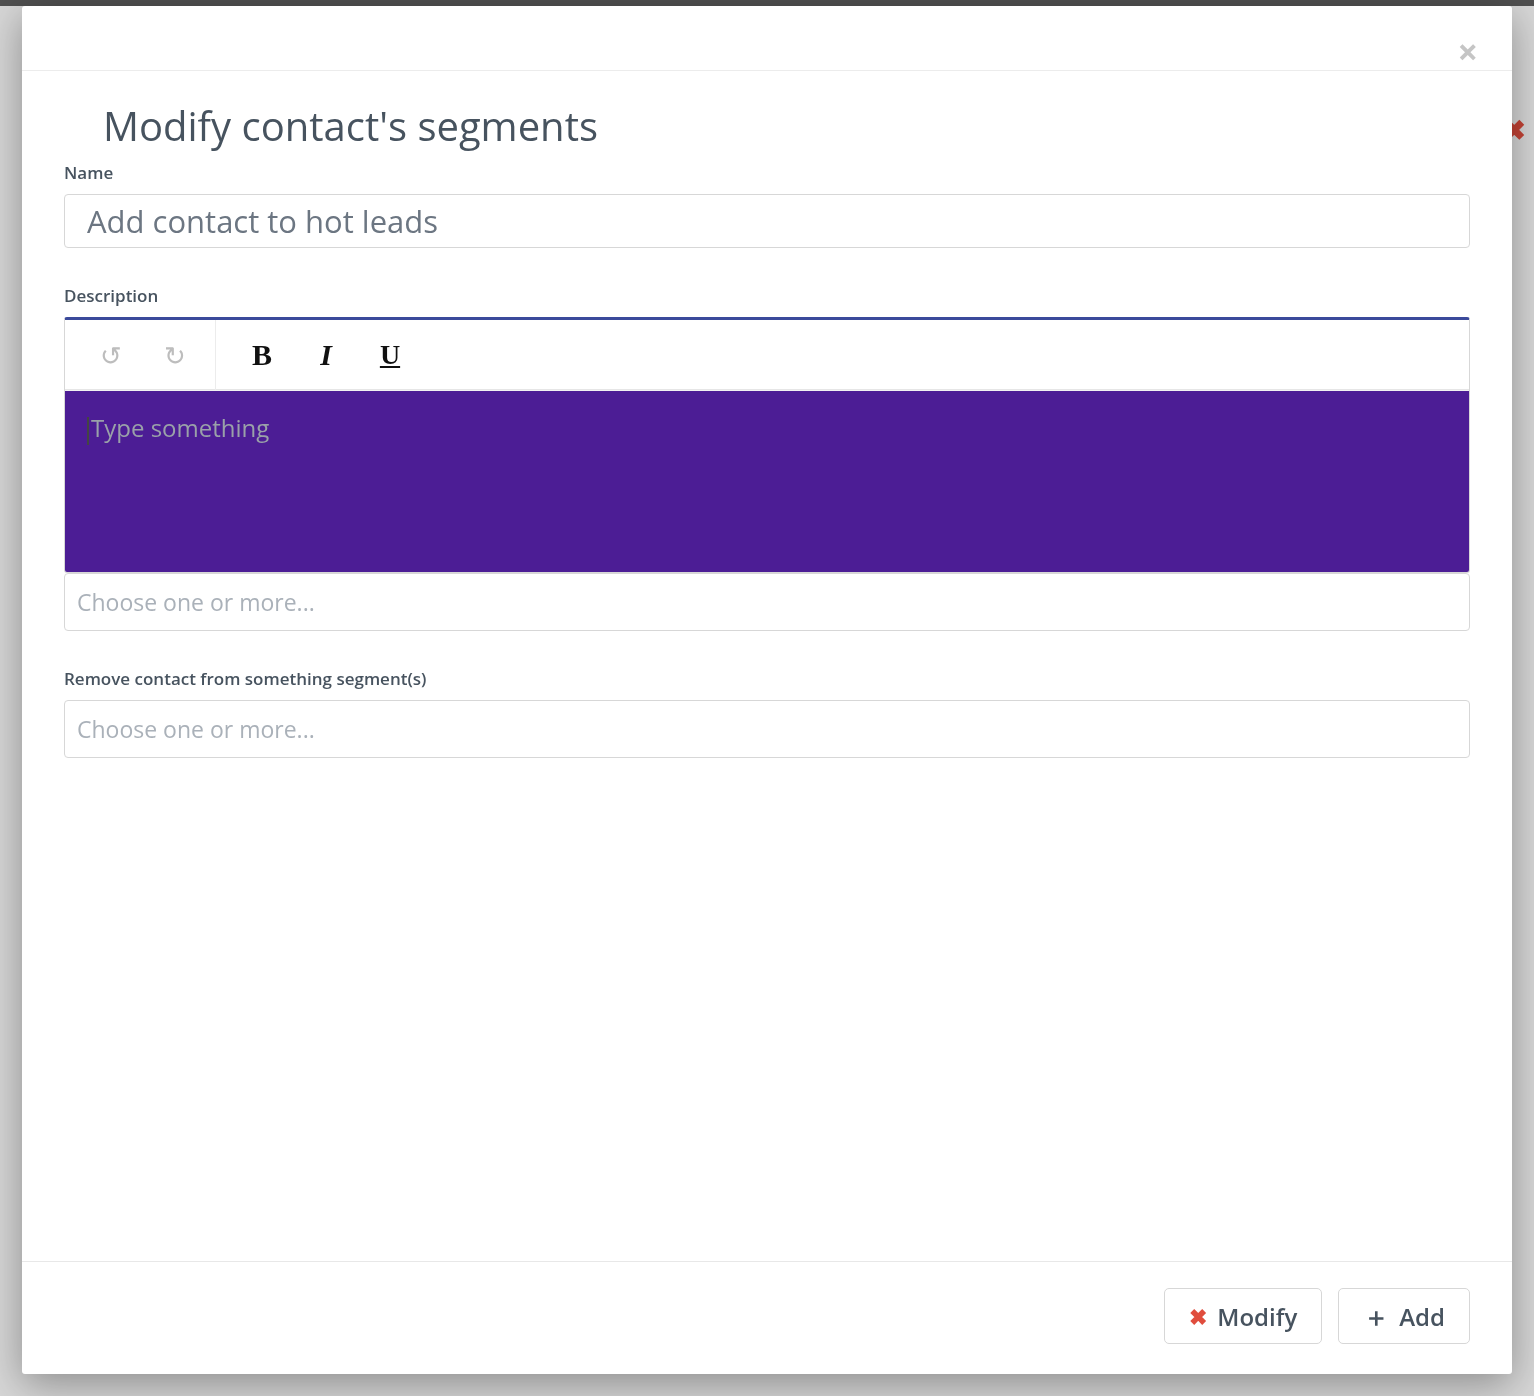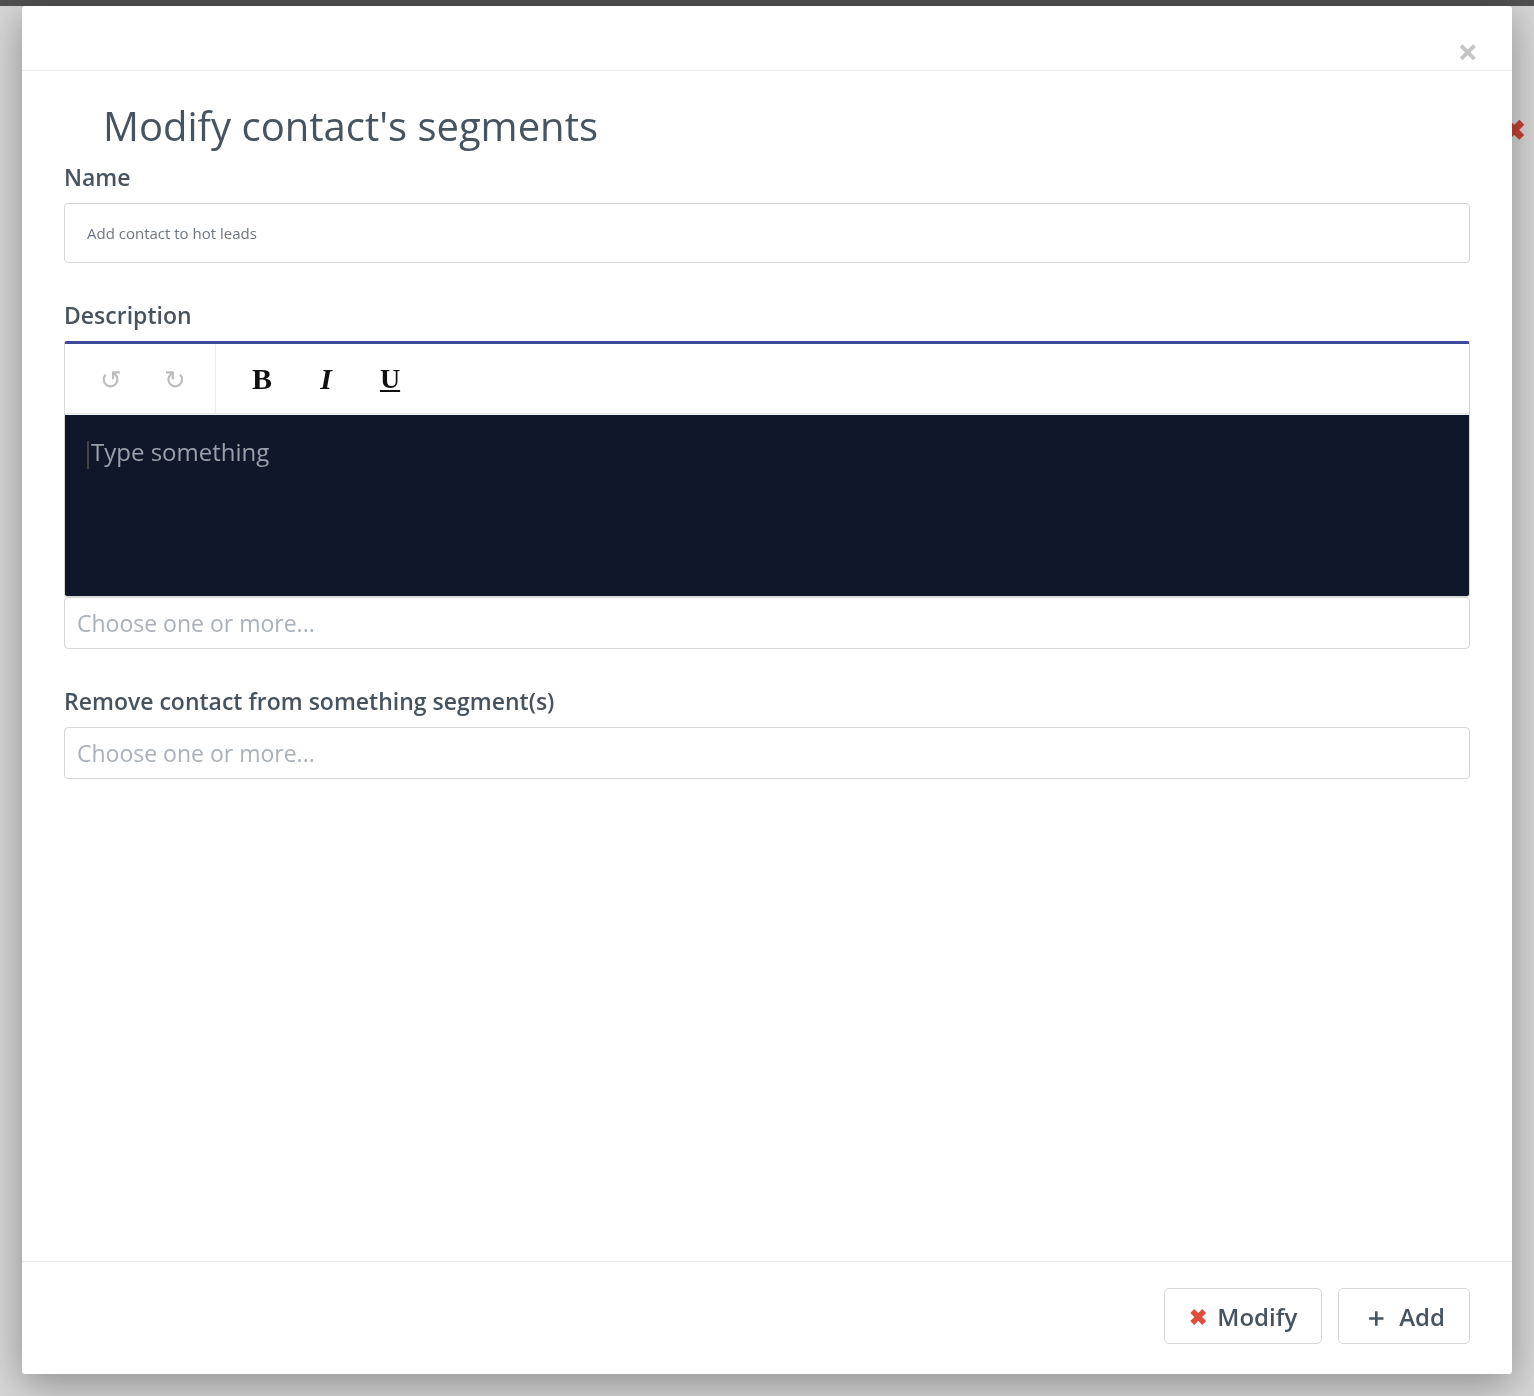--- a/index.html
+++ b/index.html
@@ -80,35 +80,35 @@
 
   .modal-title {
     font-size: 40px;
     font-weight: 400;
     color: #47535f;
     margin-bottom: 8px;
     margin-left: 39px;
   }
 
   .field-label {
-    font-size: 23px;
+    font-size: 17px;
     font-weight: 600;
     color: #47535f;
     margin-bottom: 10px;
     margin-top: 36px;
   }
   .field-label.first { margin-top: 0; }
 
   .text-input {
     width: 100%;
-    height: 60px;
+    height: 54px;
     border: 1px solid #d7d7d7;
     border-radius: 4px;
     padding: 0 22px;
-    font-size: 15px;
+    font-size: 31px;
     color: #6c7682;
     font-family: inherit;
     background: #fff;
   }
   .text-input::placeholder { color: #aab1b9; }
 
   
   .editor-wrap {
     border: 1px solid #d7d7d7;
     border-top: 3px solid #3b4a9b;
@@ -143,21 +143,21 @@
   }
   .tb-bold { font-weight: 800; font-family: Georgia, serif; font-size: 30px; color:#111; }
   .tb-italic { font-style: italic; font-family: Georgia, serif; font-size: 30px; color:#111; font-weight:700;}
   .tb-under { text-decoration: underline; font-family: Georgia, serif; font-size: 28px; color:#111; font-weight:700;}
 
   .editor-area {
     min-height: 182px;
     padding: 20px 22px;
     font-size: 24px;
     color: #9aa1a9;
-    background: #0f172a;
+    background: #4c1d95;
     border-top: 1px solid #f2f2f2;
   }
   .editor-area .caret {
     border-left: 2px solid #444;
     display: inline-block;
     height: 28px;
     vertical-align: middle;
     margin-right: 2px;
   }
 
@@ -184,21 +184,21 @@
     cursor: pointer;
     font-family: inherit;
   }
   .btn .ico { font-size: 22px; line-height:1; display:inline-block; }
   .btn .ico.red { color: #e04d3d; font-weight: 800; }
   .btn .ico.plus { color: #47535f; font-weight: 800; font-size: 26px; }
 
   
   .select-input {
     width: 100%;
-    height: 52px;
+    height: 58px;
     border: 1px solid #d7d7d7;
     border-radius: 4px;
     padding: 0 12px;
     font-size: 23px;
     color: #aab1b9;
     background: #fff;
     display: flex;
     align-items: center;
     cursor: text;
   }

